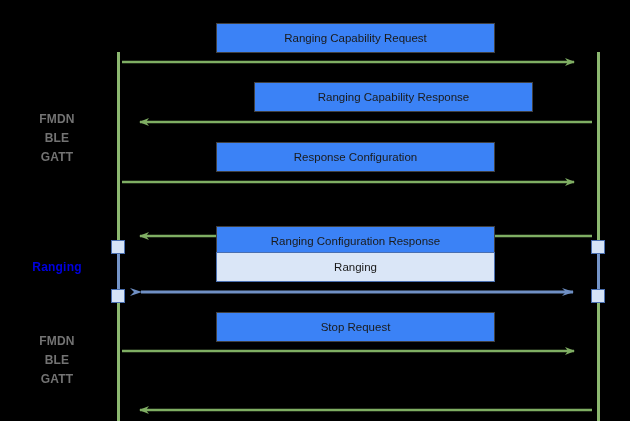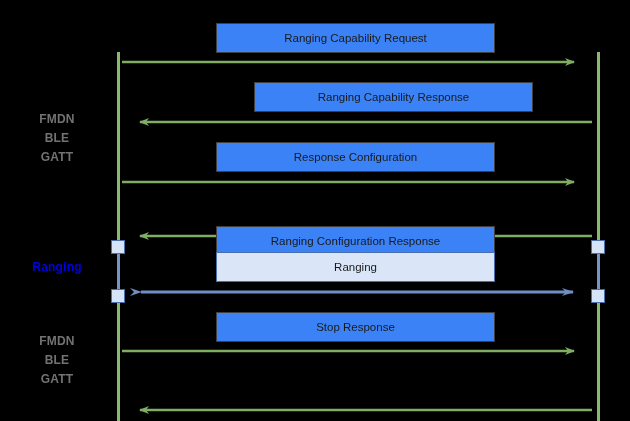--- a/index.html
+++ b/index.html
@@ -150,17 +150,17 @@
 
   <div class="msg-box green" style="top:202px;margin-top:24px;">
     <span>Ranging Configuration Response</span>
   </div>
 
   <div class="msg-box blue" style="top:252px;">
     <span>Ranging</span>
   </div>
 
   <div class="msg-box green" style="top:312px;">
-    <span>Stop Response</span>
+    <span>Stop Request</span>
   </div>
 
 
 </div>
 
 </body></html>

